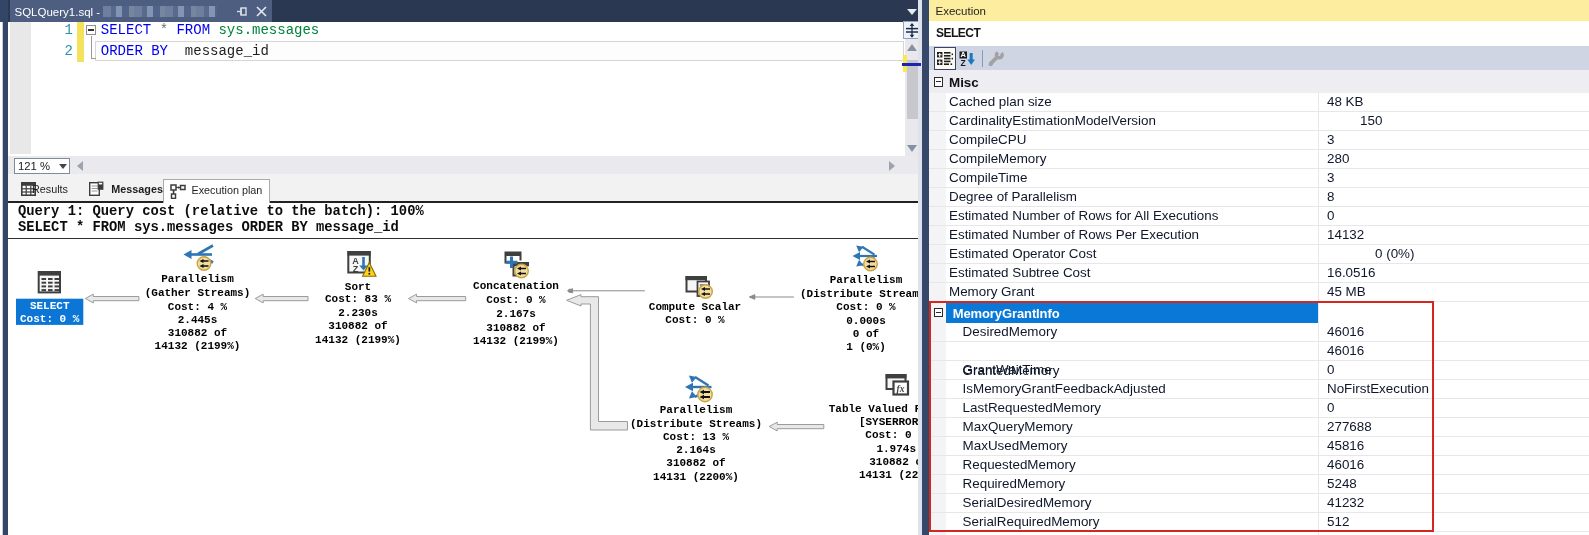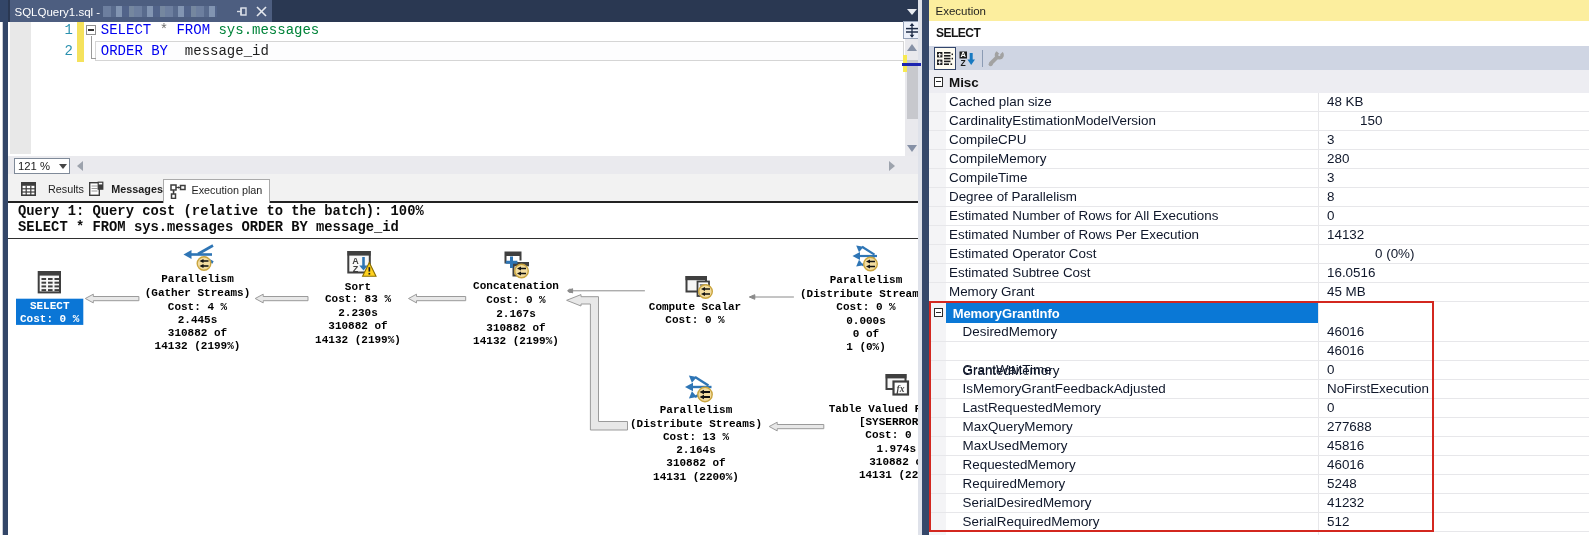--- a/index.html
+++ b/index.html
@@ -88,21 +88,21 @@
 <svg class="abs" style="left:20.5px;top:181.5px;" width="15" height="14" viewBox="0 0 15 14">
   <rect x="0.8" y="0.8" width="13.4" height="12.4" fill="#fff" stroke="#3d3d3d" stroke-width="1.6"></rect>
   <rect x="0.8" y="0.8" width="13.4" height="3" fill="#3d3d3d"></rect>
   <g stroke="#3d3d3d" stroke-width="1.2">
       <path d="M0.8,6.8 H14.2"></path>
       <path d="M0.8,10 H14.2"></path>
       <path d="M5.2,3.8 V13.2"></path>
       <path d="M9.8,3.8 V13.2"></path>
     </g>
 </svg>
-<div class="abs" style="left:48px;top:183px;font-size:10.8px;color:#1e1e1e;">Results</div>
+<div class="abs" style="left:32px;top:183px;font-size:10.8px;color:#1e1e1e;">Results</div>
 
 <svg class="abs" style="left:88.5px;top:181px;" width="15" height="15" viewBox="0 0 15 15">
   <rect x="0.7" y="1.7" width="9.6" height="12.6" fill="#fff" stroke="#3d3d3d" stroke-width="1.4"></rect>
   <g stroke="#9a9a9a" stroke-width="1">
       <path d="M2.5,5 H8.5"></path>
       <path d="M2.5,7.5 H8.5"></path>
       <path d="M2.5,10 H8.5"></path>
     </g>
   <rect x="8.6" y="0.6" width="5.8" height="8.2" fill="#3d3d3d"></rect>
   <rect x="9.8" y="1.8" width="3.4" height="1.6" fill="#fff"></rect>

